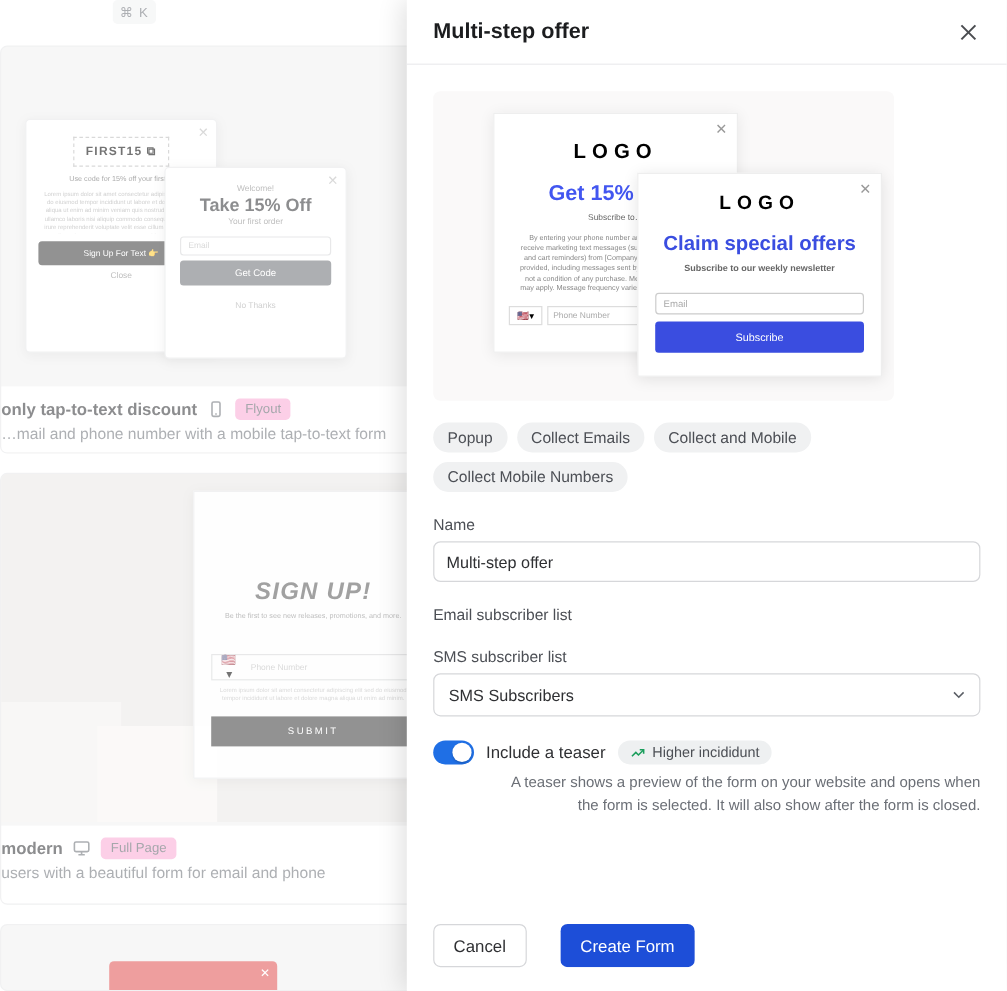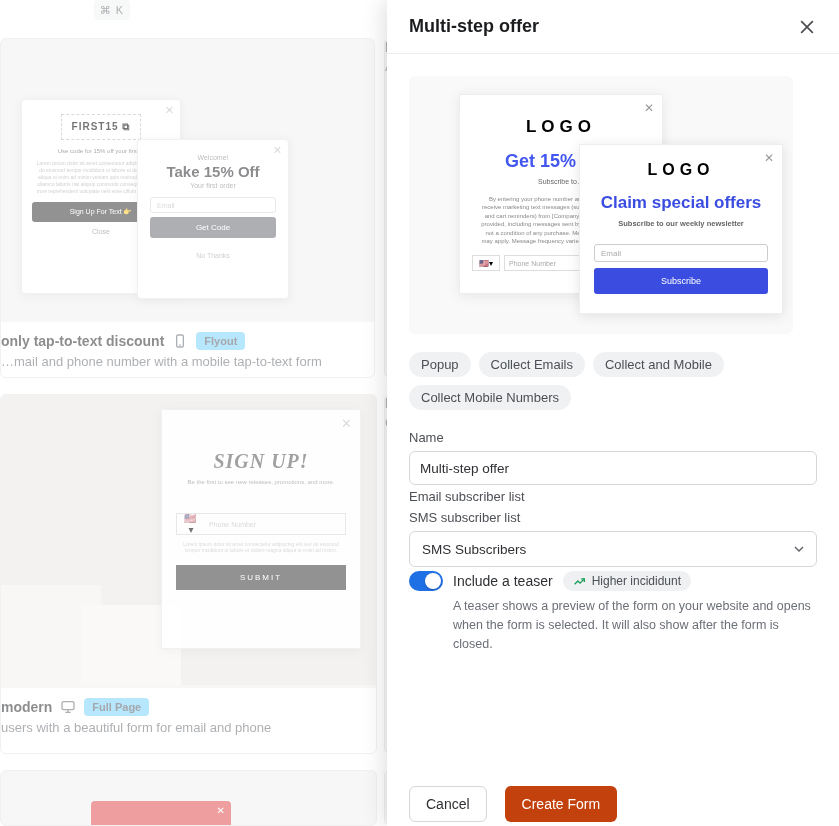--- a/index.html
+++ b/index.html
@@ -70,33 +70,33 @@
     .thumb-b .inp { border:1px solid #d5d6d8; height:16px; border-radius:3px; margin:8px 0 4px; font-size:7px; color:#bbb; display:flex; align-items:center; padding-left:6px;}
     .thumb-b .btn-get { background:#6b6e73; color:#fff; font-size:8px; padding:6px 0; border-radius:3px;}
     .thumb-b .noth { font-size:7px; color:#aaa; margin-top:14px;}
 
     .card-top .meta {
       position:absolute; bottom:0; left:0; right:0; padding:10px 0 0 0; background:#fff; height:55px;
     }
     .card-mid .meta { position:absolute; bottom:0; left:0; right:0; padding:10px 0 0 0; background:#fff; height:65px;}
     .meta-row { display:flex; align-items:center; gap:8px; font-size:14px; color:#2f3033; font-weight:600; }
     .meta-row .dev { width:16px; height:16px; color:#6b6f76; }
-    .pill-s { background:#7dd3fc; color:#5b5f66; font-size:11px; padding:3px 8px; border-radius:4px; font-weight:700;}
+    .pill-s { background:#f9a8d4; color:#5b5f66; font-size:11px; padding:3px 8px; border-radius:4px; font-weight:400;}
     .meta-desc { font-size:13px; color:#6b6f76; margin-top:4px; font-weight:400;}
     .partial-title { color:#6b6f76; }
 
     
     .thumb-su {
       position:absolute; top:14px; left:160px; width:200px; height:240px;
       background:rgba(255,255,255,0.95); border:1px solid #e5e6e8;
       box-shadow: 0 2px 10px rgba(0,0,0,0.08);
       text-align:center; padding:40px 14px 14px;
     }
     .thumb-su .close-c { position:absolute; top:6px; right:8px; font-size:13px; color:#bbb;}
-    .thumb-su .title { font-family: Liberation Serif, serif; font-style:italic; font-weight:700; font-size:20px; color:#555; letter-spacing:1px;}
+    .thumb-su .title { font-family: Liberation Sans, sans-serif; font-style:italic; font-weight:700; font-size:20px; color:#555; letter-spacing:1px;margin-top:32px;}
     .thumb-su .sub3 { font-size:6px; color:#888; margin-top:6px;}
     .thumb-su .phone { border:1px solid #d5d6d8; height:22px; margin:28px 0 6px; display:flex; align-items:center; padding-left:6px;}
     .thumb-su .phone .flag { width:16px; font-size:10px;}
     .thumb-su .phone .ph { font-size:7px; color:#bbb; margin-left:10px;}
     .thumb-su .lines2 { font-size:5px; color:#bbb; margin:6px 0 10px; height:14px; overflow:hidden;}
     .thumb-su .submit { background:#3a3a3a; color:#fff; font-size:8px; letter-spacing:2px; padding:8px 0;}
     .mid-bg-shapes { position:absolute; top:0; left:0; right:0; height:290px; background:#e9e7e5;}
     .box1 { position:absolute; width:110px; height:100px; background:#f3f0ee; bottom:0; left:-10px;}
     .box2 { position:absolute; width:100px; height:80px; background:#f7f5f2; bottom:0; left:80px;}
 
@@ -104,21 +104,21 @@
     .card-bot .could { position:absolute; top:30px; left:90px; width:140px; height:70px; background:#e04f4f; border-radius:4px; }
     .card-bot .could .x { position:absolute; top:4px; right:6px; color:#fff; font-size:10px;}
 
     
     .scrim { position:absolute; inset:0; background:rgba(255,255,255,0.45);}
 
     
     .panel {
       position:absolute;
       top:0; right:0;
-      width:452px; height:826px;
+      width:500px; height:826px;
       background:#fff;
       box-shadow: -4px 0 20px rgba(0,0,0,0.12);
       display:flex; flex-direction:column;
     }
     .panel-head {
       display:flex; align-items:center; justify-content:space-between;
       padding:16px 22px;
       border-bottom:1px solid #ececee;
     }
     .panel-head h1 { font-size:18px; font-weight:600; color:#1c1d1f; }
@@ -175,21 +175,21 @@
 
     
     .field-label { font-size:13px; color:#4c4f55; margin-bottom:6px; }
     .field-label-sm { font-size:12.5px; color:#6b6f76; margin:4px 0 8px; line-height:1.45;}
     .text-input {
       width:100%; height:34px;
       border:1px solid #d6d7da; border-radius:6px;
       padding:0 10px; font-size:13.5px; color:#2f3033;
       background:#fff;
     }
-    .group { margin-bottom:4px;}
+    .group { margin-bottom:20px;}
     .select {
       position:relative; width:100%;
     }
     .select select, .select .sel {
       width:100%; height:36px;
       border:1px solid #d6d7da; border-radius:6px;
       padding:0 34px 0 12px; font-size:13.5px; color:#2f3033;
       background:#fff; appearance:none;
       display:flex; align-items:center;
     }
@@ -214,31 +214,31 @@
     .badge-hc {
       display:inline-flex; align-items:center; gap:6px;
       background:#eef0f1; padding:3px 10px; border-radius:14px;
       font-size:12px; color:#4c4f55;
     }
     .badge-hc svg { width:13px; height:13px; color:#1a9e5c;}
     .teaser-desc { font-size:12.5px; color:#6b6f76; margin:6px 0 0 44px; line-height:1.5;}
 
     
     .panel-foot {
-      padding:18px 22px 4px;
-      display:flex; gap:18px;
+      padding:18px 22px 20px;
+      display:flex; gap:28px;
     }
     .btn {
       height:36px; padding:0 16px; border-radius:6px;
       font-size:14px; font-weight:500; cursor:pointer;
       display:inline-flex; align-items:center; justify-content:center;
       border:1px solid transparent;
     }
     .btn-secondary { background:#fff; border-color:#d6d7da; color:#2f3033;}
-    .btn-primary { background:#c2410c; color:#fff; }
+    .btn-primary { background:#1d4ed8; color:#fff; }
 
     svg { display:block; }
   </style>
 </head>
 <body>
 
 <div class="bg">
   <div class="kb">⌘ K</div>
 
   <div class="card card-top">
@@ -381,21 +381,21 @@
     <div class="group">
       <div class="field-label">SMS subscriber list</div>
       <div class="select">
         <div class="sel">SMS Subscribers</div>
         <svg class="chev" viewBox="0 0 24 24" fill="none" stroke="currentColor" stroke-width="2">
             <polyline points="6 9 12 15 18 9"></polyline>
           </svg>
       </div>
     </div>
 
-    <div class="group" style="margin-bottom:4px;">
+    <div class="group" style="margin-bottom:4px;text-align:right;">
       <div class="teaser-row">
         <div class="toggle">
             <div class="knob"></div>
           </div>
         <span class="teaser-label">Include a teaser</span>
         <span class="badge-hc">
           <svg viewBox="0 0 24 24" fill="none" stroke="currentColor" stroke-width="2.4">
               <polyline points="3 17 9 11 13 15 21 7"></polyline>
               <polyline points="15 7 21 7 21 13"></polyline>
             </svg>

